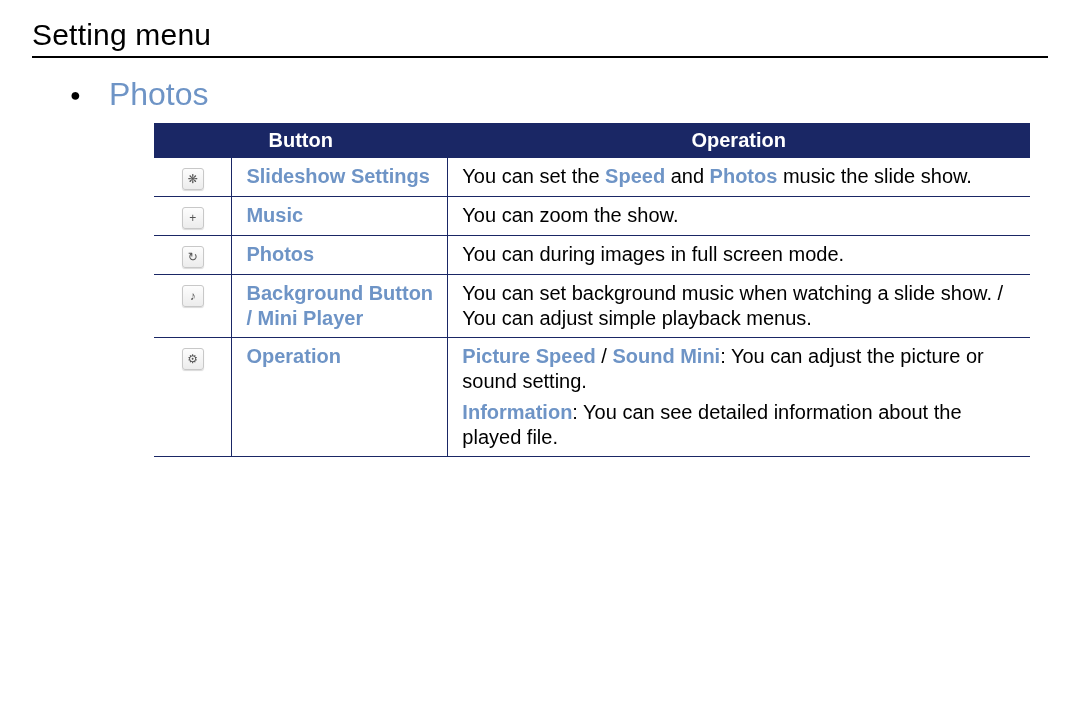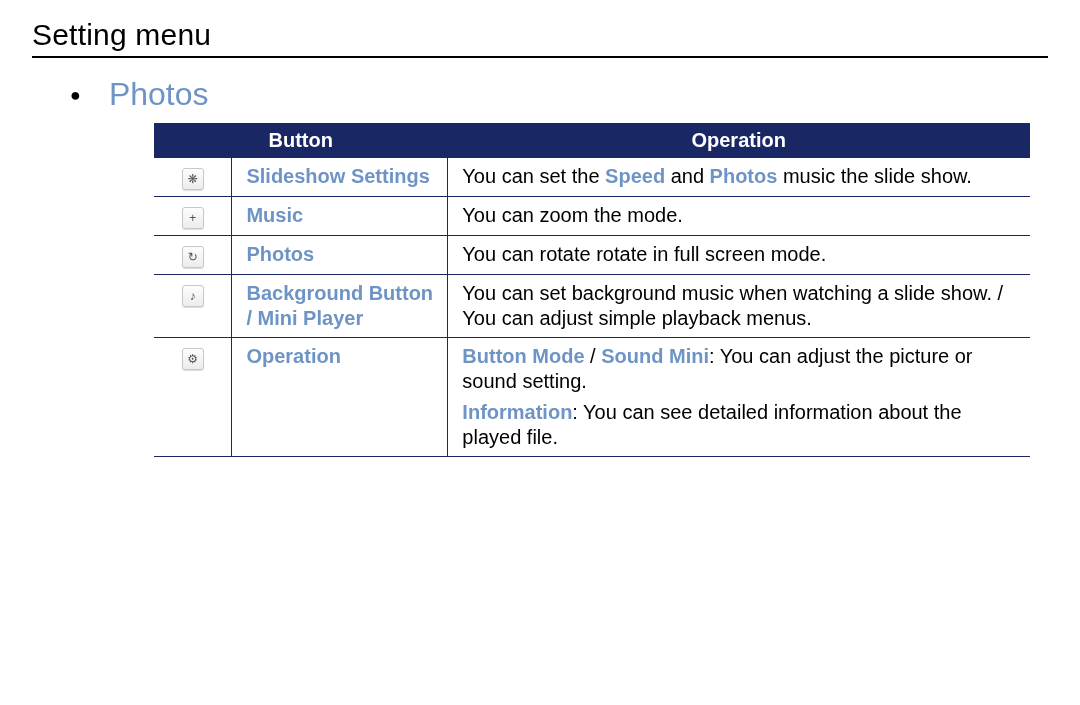--- a/index.html
+++ b/index.html
@@ -120,39 +120,39 @@
         <td class="icon-cell"><span class="ic">❋</span></td>
         <td class="name-cell"><span class="hl">Slideshow Settings</span></td>
         <td class="op-cell">
           <div class="op-para"><span>You can set the </span><span class="hl">Speed</span><span> and </span><span class="hl">Photos</span><span> music the slide show.</span></div>
         </td>
       </tr>
       <tr>
         <td class="icon-cell"><span class="ic">+</span></td>
         <td class="name-cell"><span class="hl">Music</span></td>
         <td class="op-cell">
-          <div class="op-para"><span>You can zoom the mode.</span></div>
+          <div class="op-para"><span>You can zoom the show.</span></div>
         </td>
       </tr>
       <tr>
         <td class="icon-cell"><span class="ic">↻</span></td>
         <td class="name-cell"><span class="hl">Photos</span></td>
         <td class="op-cell">
-          <div class="op-para"><span>You can rotate rotate in full screen mode.</span></div>
+          <div class="op-para"><span>You can during images in full screen mode.</span></div>
         </td>
       </tr>
       <tr>
         <td class="icon-cell"><span class="ic">♪</span></td>
         <td class="name-cell"><span class="hl">Background Button</span><span> / </span><span class="hl">Mini Player</span></td>
         <td class="op-cell">
           <div class="op-para"><span>You can set background music when watching a slide show. / You can adjust simple playback menus.</span></div>
         </td>
       </tr>
       <tr>
         <td class="icon-cell"><span class="ic">⚙</span></td>
         <td class="name-cell"><span class="hl">Operation</span></td>
         <td class="op-cell">
-          <div class="op-para"><span class="hl">Button Mode</span><span> / </span><span class="hl">Sound Mini</span><span>: You can adjust the picture or sound setting.</span></div>
+          <div class="op-para"><span class="hl">Picture Speed</span><span> / </span><span class="hl">Sound Mini</span><span>: You can adjust the picture or sound setting.</span></div>
           <div class="op-para"><span class="hl">Information</span><span>: You can see detailed information about the played file.</span></div>
         </td>
       </tr>
     </tbody>
 </table>
 
 </body></html>

